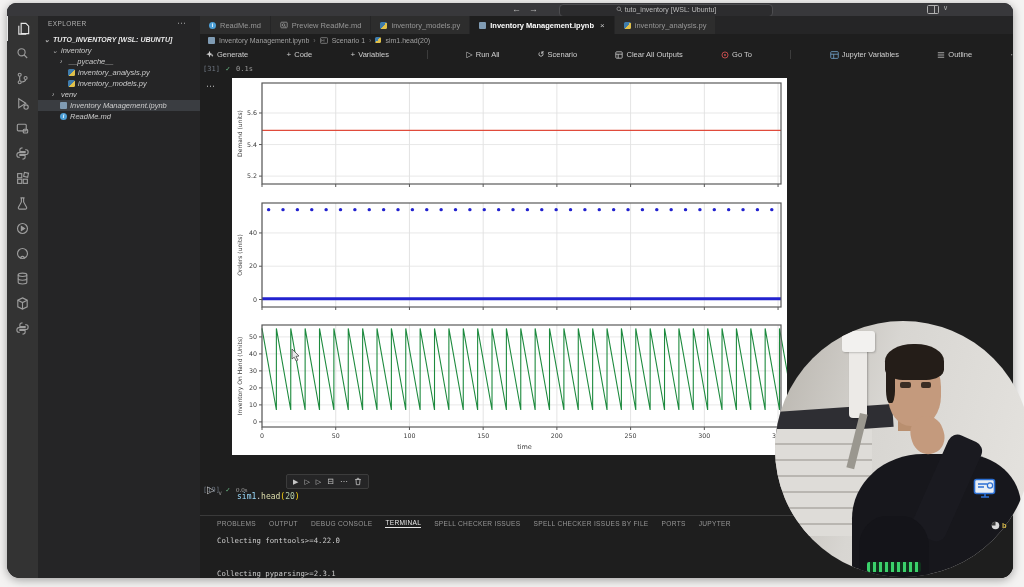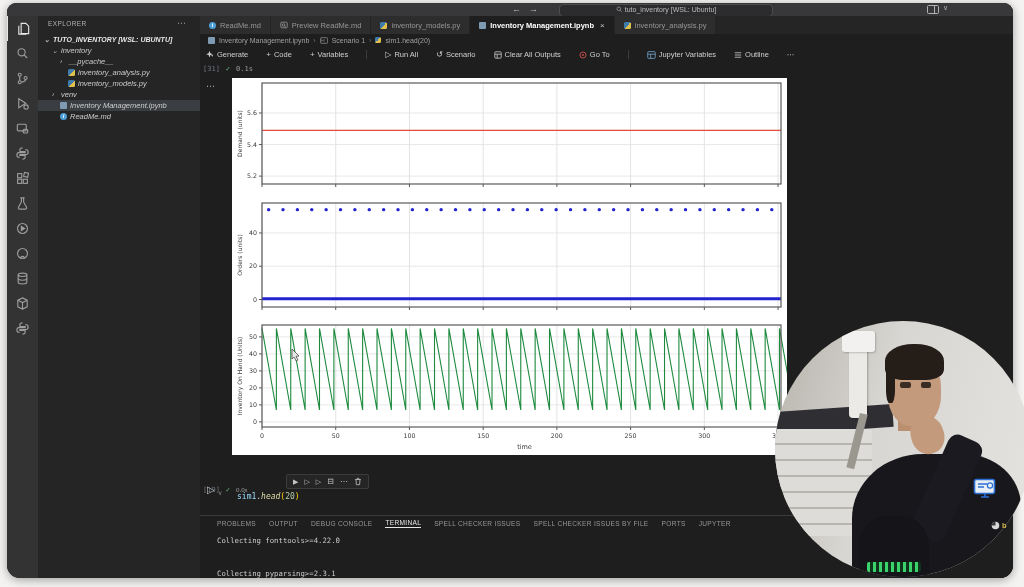--- a/index.html
+++ b/index.html
@@ -30,21 +30,21 @@
   .nb-ic{background:#7f9bb3;border-radius:1px;box-shadow:inset 0 -1px 0 #5c7popup;}
   .md-ic{background:#4d9fd6;border-radius:50%;color:#fff;font-size:5.5px;line-height:7px;text-align:center;font-weight:bold;}
   
   .editor{position:absolute;left:193px;top:13px;width:813px;height:562px;background:#1e1e1e;}
   .tabsbar{position:absolute;left:0;top:0;width:813px;height:18px;background:#252526;display:flex;}
   .tab{height:18px;display:flex;align-items:center;gap:4px;padding:0 9px;background:#2d2d2d;color:#969696;font-size:7.5px;border-right:1px solid #252526;white-space:nowrap;}
   .tab.active{background:#1e1e1e;color:#ffffff;}
   .tab .close{font-size:8px;margin-left:2px;color:#c5c5c5;}
   .breadcrumb{position:absolute;left:0;top:18px;width:813px;height:12px;display:flex;align-items:center;gap:4px;padding-left:8px;color:#a0a0a0;font-size:7px;}
   .crumb-sep{color:#6e6e6e;font-size:7px;}
-  .nbtoolbar{position:absolute;left:0;top:30px;width:813px;height:17px;display:flex;align-items:center;gap:18px;padding-left:5px;color:#cfcfcf;font-size:7.5px;border-bottom:1px solid #2b2b2b;}
+  .nbtoolbar{position:absolute;left:0;top:30px;width:813px;height:17px;display:flex;align-items:center;gap:12px;padding-left:5px;color:#cfcfcf;font-size:7.5px;border-bottom:1px solid #2b2b2b;justify-content:space-between;}
   .tb-item{display:flex;align-items:center;gap:3px;white-space:nowrap;}
   .tb-sep{width:1px;height:9px;background:#3c3c3c;}
   .glyph{font-size:8px;line-height:8px;}
   
   .notebook{position:absolute;left:0;top:47px;width:813px;height:452px;background:#1e1e1e;}
   .execrow{display:flex;gap:6px;align-items:center;font-family:"DejaVu Sans Mono",monospace;font-size:7px;}
   .figure{position:absolute;left:32px;top:15px;width:555px;height:377px;background:#ffffff;overflow:hidden;}
   .cellpill{position:absolute;left:86px;top:411px;height:13px;background:#252526;border:1px solid #3c3c3c;border-radius:2px;display:flex;align-items:center;gap:6px;padding:0 6px;color:#c5c5c5;font-size:8px;}
   .code{font-family:"DejaVu Sans Mono",monospace;font-size:8px;}
   
@@ -464,21 +464,21 @@
         <span style="font-size:7px;">▷</span>
         <span style="font-size:8px;">⊟</span>
         <span>⋯</span>
         <svg width="8" height="9" viewBox="0 0 10 11">
             <path d="M1.5 3h7M4 3V1.5h2V3M2.5 3l.5 6.5h4l.5-6.5" stroke="#c5c5c5" fill="none"></path>
           </svg>
       </div>
       <span class="abs" style="left:7px;top:421px;color:#c5c5c5;font-size:10px;">▷</span>
       <span class="abs" style="left:18px;top:426px;color:#8a8a8a;font-size:6px;">∨</span>
       <div class="abs code" style="left:37px;top:429px;">
-        <span style="color: rgb(156, 220, 254);">sim1</span><span style="color:#d4d4d4;">.</span><span style="color: rgb(220, 220, 170); font-style: italic;">head</span><span style="color: rgb(255, 215, 16);">(</span><span style="color: rgb(181, 206, 168);">20</span><span style="color: rgb(255, 215, 16);">)</span>
+        <span style="color: rgb(156, 220, 254);">sim1</span><span style="color:#d4d4d4;">.</span><span style="color: rgb(220, 220, 170);">head</span><span style="color: rgb(255, 215, 16);">(</span><span style="color: rgb(181, 206, 168);">20</span><span style="color: rgb(255, 215, 16);">)</span>
       </div>
       <div class="execrow" style="position:absolute;left:3px;top:423px;">
         <span style="color:#6e7681;">[19]</span>
         <span style="color:#73c991;">✓</span>
         <span style="color:#9d9d9d;font-family:Liberation Serif, serif;">0.0s</span>
       </div>
     </div>
 
     <div class="panel">
       <div class="ptabs">

